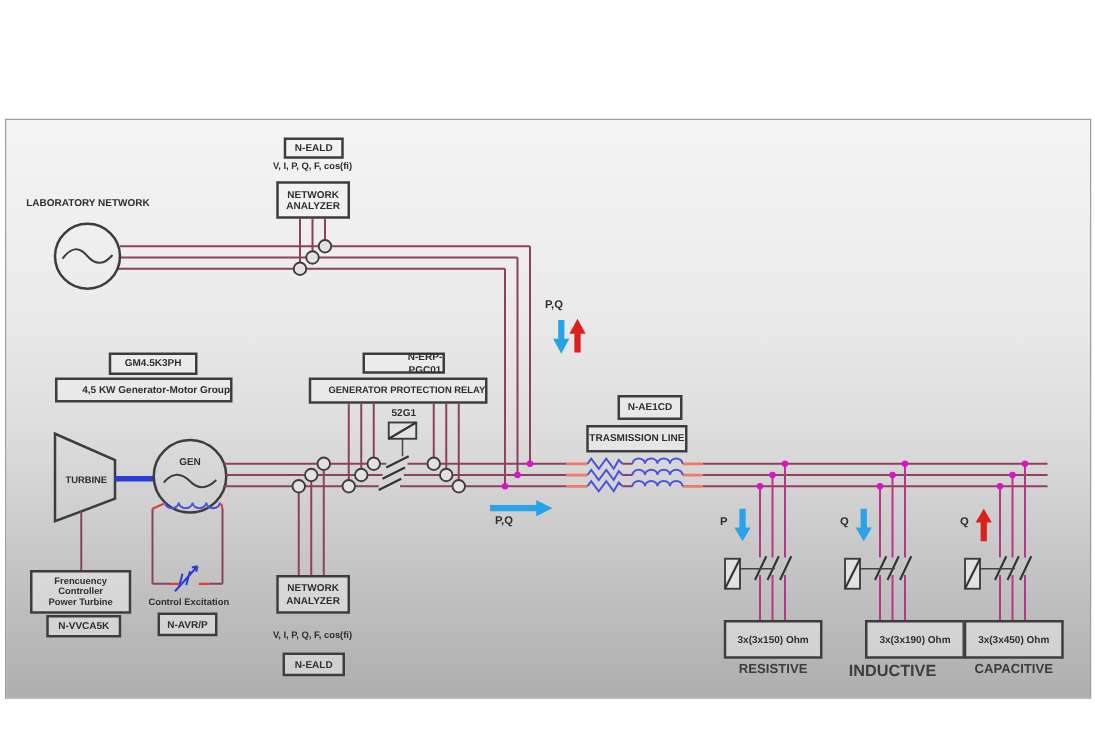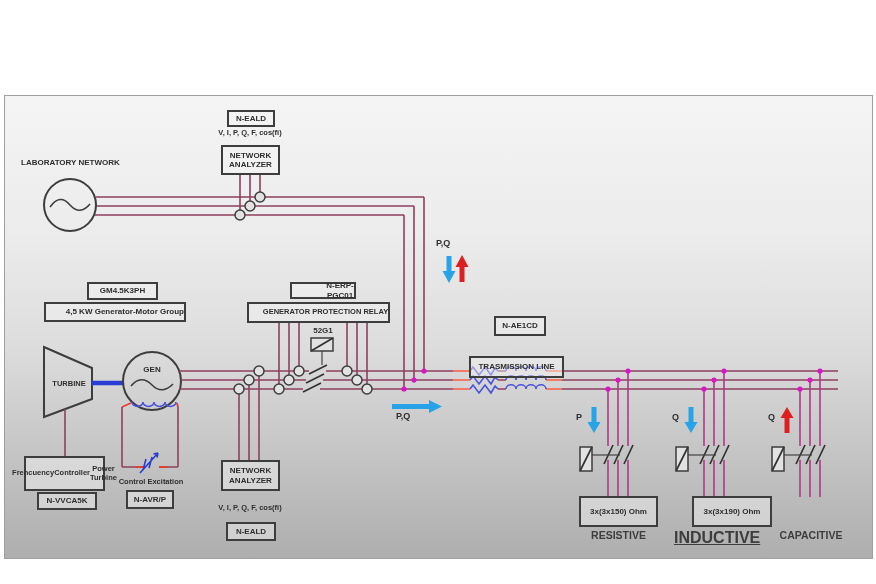--- a/index.html
+++ b/index.html
@@ -169,21 +169,21 @@
   <div class="lbl" style="left:436px;top:238px;font-size:9px;">P,Q</div>
 
   <div class="box" style="left:87px;top:282px;width:71px;height:18px;font-size:8px;">
       <span>GM4.5K3PH</span>
     </div>
   <div class="box" style="left:44px;top:302px;width:142px;height:20px;font-size:8px;white-space:nowrap;justify-content:flex-end;">
       <span>4,5 KW Generator-Motor Group</span>
     </div>
   <div class="lbl" style="left:48px;top:379px;width:42px;font-size:7.5px;text-align:center;">TURBINE</div>
   <div class="lbl" style="left:138px;top:365px;width:28px;font-size:8px;text-align:center;">GEN</div>
-  <div class="box" style="left:24px;top:456px;width:81px;height:35px;font-size:7.5px;flex-direction:row;">
+  <div class="box" style="left:24px;top:456px;width:81px;height:35px;font-size:7.5px;flex-direction:column;">
     <span>Frencuency</span>
     <span>Controller</span>
     <span>Power Turbine</span>
   </div>
   <div class="box" style="left:37px;top:492px;width:60px;height:18px;font-size:8px;">
       <span>N-VVCA5K</span>
     </div>
   <div class="lbl ctr" style="left:110px;top:477px;width:82px;font-size:7.5px;">Control Excitation</div>
   <div class="box" style="left:126px;top:490px;width:48px;height:19px;font-size:8px;">
       <span>N-AVR/P</span>
@@ -193,21 +193,21 @@
       <span>N-ERP-PGC01</span>
     </div>
   <div class="box" style="left:247px;top:302px;width:143px;height:21px;font-size:7.5px;white-space:nowrap;padding-left:14px;">
       <span>GENERATOR PROTECTION RELAY</span>
     </div>
   <div class="lbl" style="left:308px;top:326px;width:30px;font-size:8px;text-align:center;">52G1</div>
 
   <div class="box" style="left:494px;top:316px;width:52px;height:20px;font-size:8px;">
       <span>N-AE1CD</span>
     </div>
-  <div class="box" style="left:469px;top:340px;width:95px;height:22px;font-size:8px;white-space:nowrap;margin-top:16px;">
+  <div class="box" style="left:469px;top:340px;width:81px;height:22px;font-size:8px;white-space:nowrap;">
       <span>TRASMISSION LINE</span>
     </div>
 
   <div class="box" style="left:221px;top:460px;width:59px;height:31px;font-size:8px;">
       <span>NETWORK ANALYZER</span>
     </div>
   <div class="lbl ctr" style="left:195px;top:503px;width:110px;font-size:7.5px;">V, I, P, Q, F, cos(fi)</div>
   <div class="box" style="left:226px;top:522px;width:50px;height:19px;font-size:8px;">
       <span>N-EALD</span>
     </div>
@@ -217,17 +217,20 @@
   <div class="lbl" style="left:576px;top:412px;font-size:9px;">P</div>
   <div class="box" style="left:579px;top:496px;width:79px;height:31px;font-size:8px;">
       <span>3x(3x150) Ohm</span>
     </div>
   <div class="lbl ctr" style="left:579px;top:529px;width:79px;font-size:10.5px;color:#3d3d3d;">RESISTIVE</div>
 
   <div class="lbl" style="left:672px;top:412px;font-size:9px;">Q</div>
   <div class="box" style="left:692px;top:496px;width:80px;height:31px;font-size:8px;">
       <span>3x(3x190) Ohm</span>
     </div>
-  <div class="lbl ctr" style="left:674px;top:529px;width:80px;font-size:16px;color:#3d3d3d;text-decoration:underline;">INDUCTIVE</div>
+  <div class="lbl ctr" style="left:674px;top:529px;width:80px;font-size:13px;color:#3d3d3d;">INDUCTIVE</div>
 
   <div class="lbl" style="left:768px;top:412px;font-size:9px;">Q</div>
+  <div class="box" style="left:771px;top:496px;width:80px;height:31px;font-size:8px;">
+      <span>3x(3x450) Ohm</span>
+    </div>
   <div class="lbl ctr" style="left:771px;top:529px;width:80px;font-size:10.5px;color:#3d3d3d;">CAPACITIVE</div>
 </div>
 
 </body></html>

